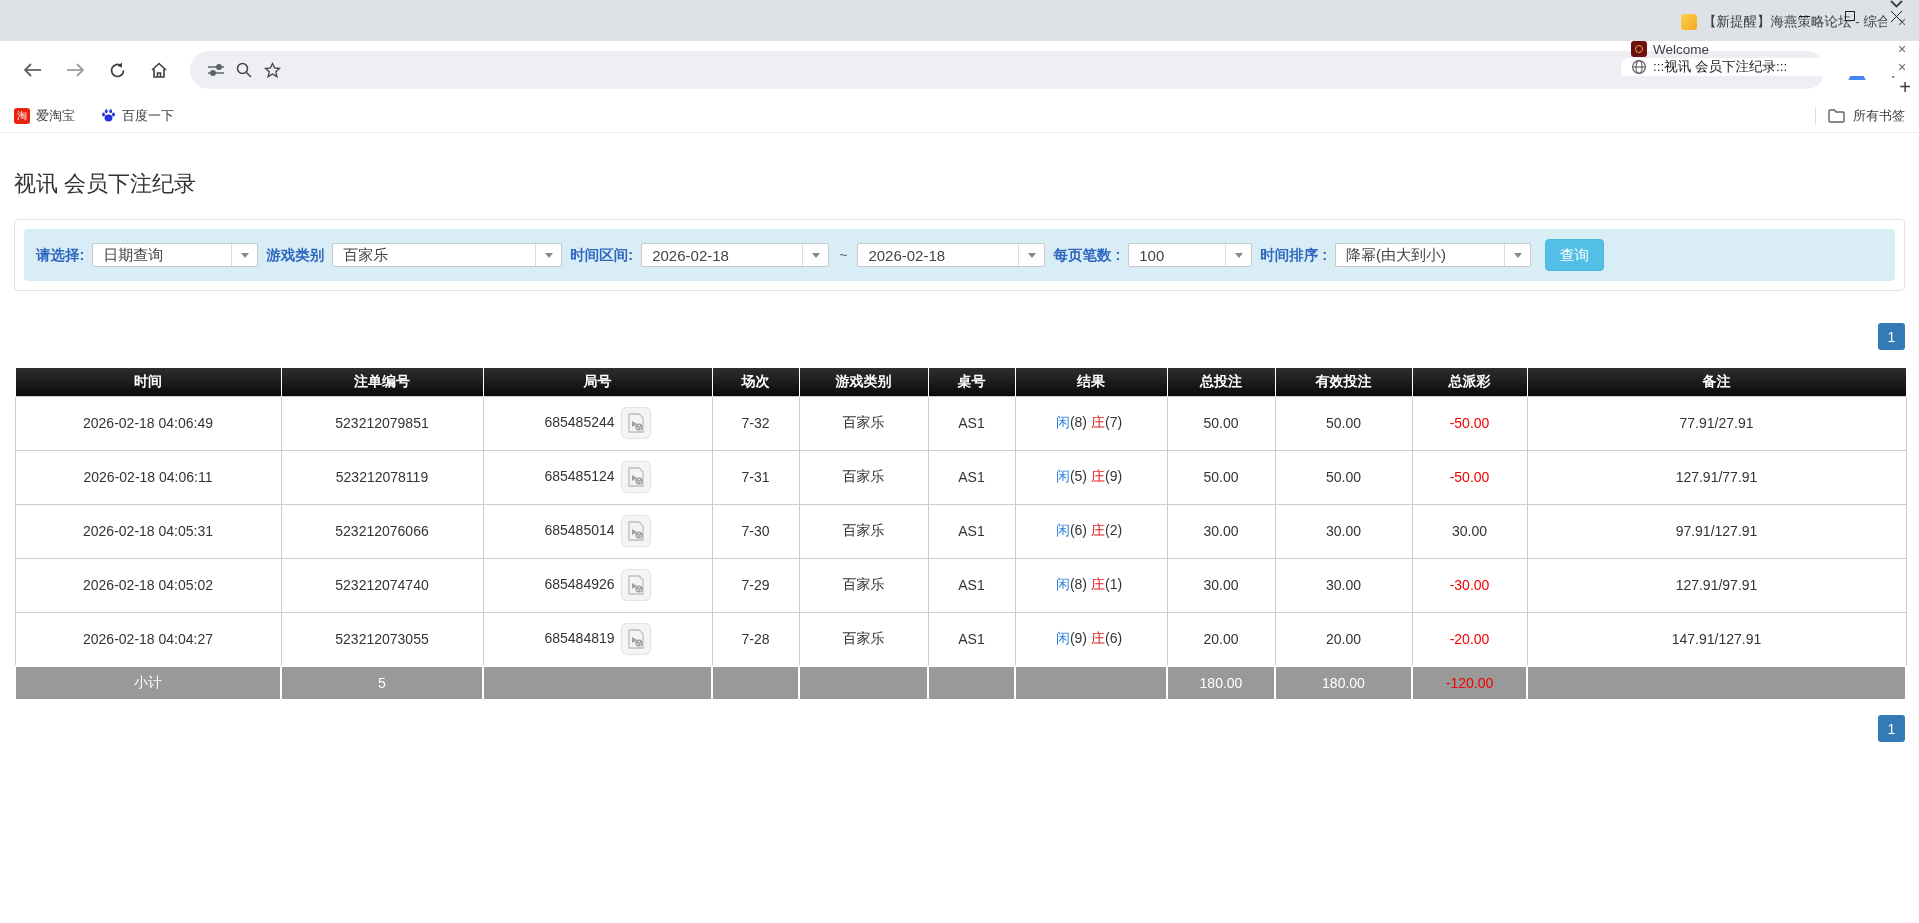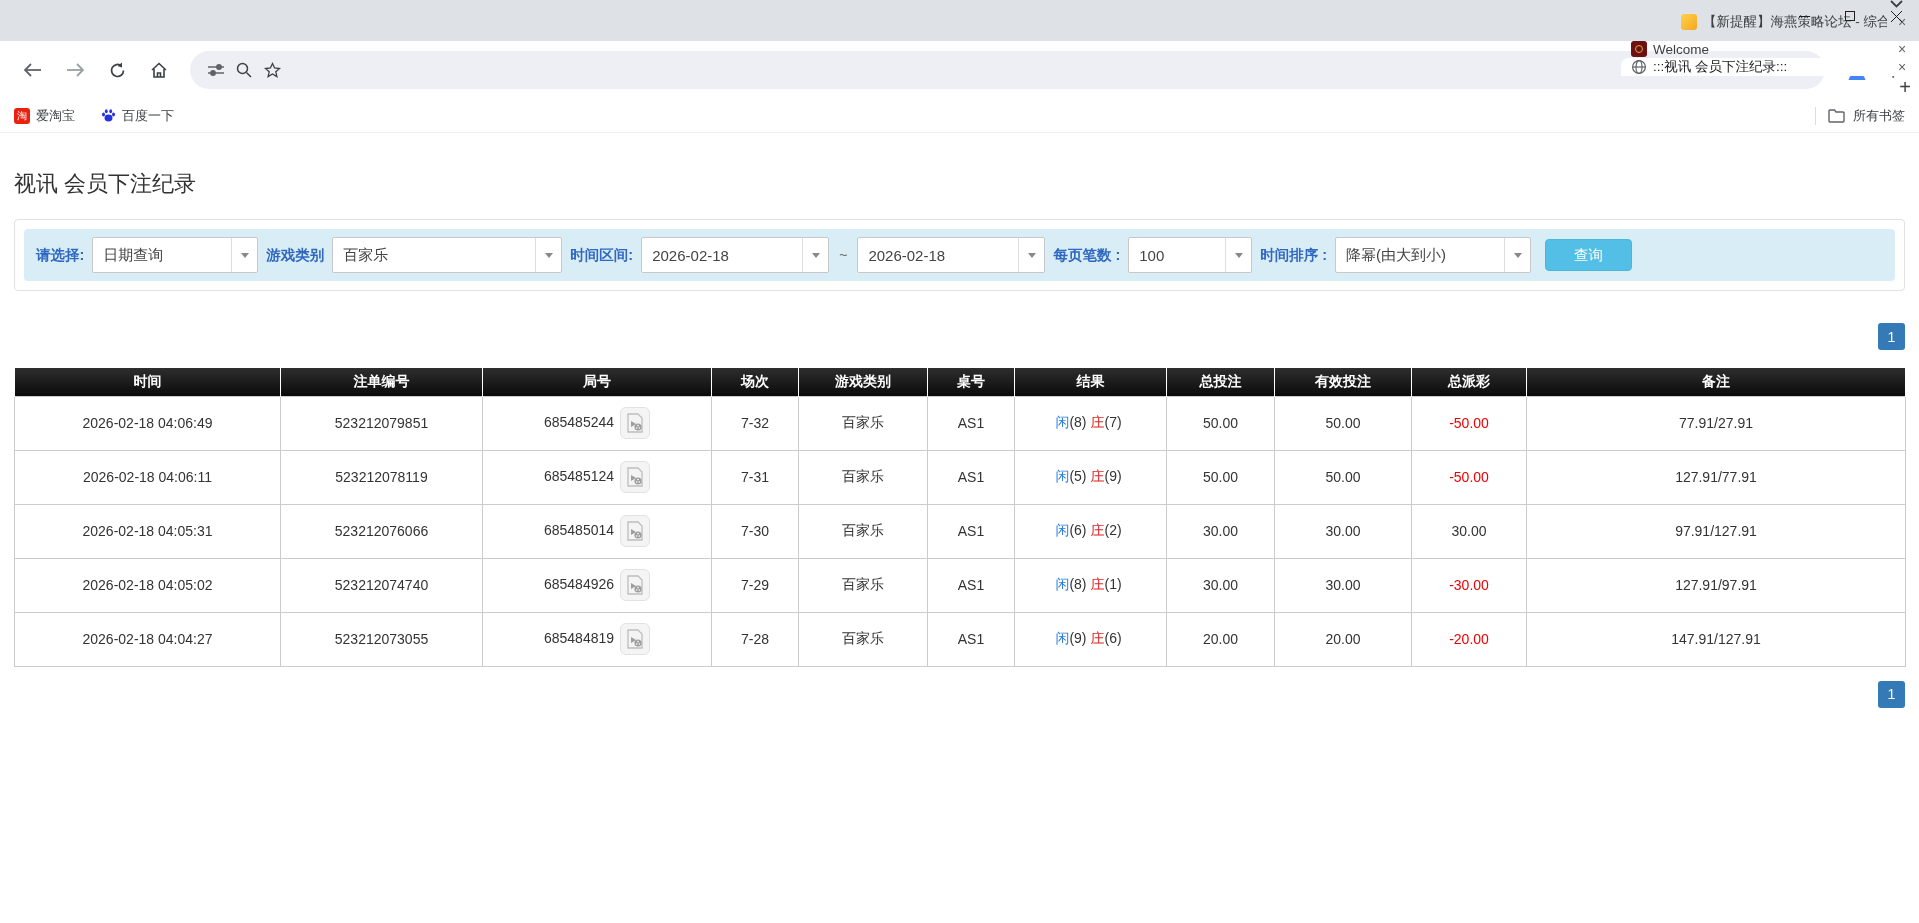--- a/index.html
+++ b/index.html
@@ -32,26 +32,26 @@
   .bm-item { display:flex; align-items:center; gap:6px; font-size:13px; color:#3c4043; margin-right:26px; cursor:pointer; }
   .bm-taobao { width:16px; height:16px; background:#e8220e; border-radius:3px; color:#fff; font-size:10px; display:flex; align-items:center; justify-content:center; }
   .bm-right { margin-left:auto; display:flex; align-items:center; gap:8px; }
   .bm-sep { width:1px; height:18px; background:#dadce0; margin-right:4px; }
   
   .content { padding:0 14px; }
   .page-title { font-size:22px; font-weight:400; color:#333; margin:36px 0 0 0; }
   .filter-wrap { margin-top:20px; border:1px solid #e2e2e2; border-radius:4px; padding:9px; }
   .filter-bar { background:#d9edf7; border-radius:4px; height:52px; display:flex; align-items:center; padding:0 12px; gap:8px; }
   .f-label { font-size:14.5px; font-weight:bold; color:#3068c0; white-space:nowrap; }
-  .f-select { height:36px; background:#fff; border:1px solid #c8c8c8; border-radius:2px; display:flex; align-items:center; cursor:pointer;gap:16px; }
+  .f-select { height:24px; background:#fff; border:1px solid #c8c8c8; border-radius:2px; display:flex; align-items:center; cursor:pointer;gap:16px; }
   .f-select .val { padding:0 10px; font-size:15px; color:#444; flex:1; white-space:nowrap; }
   .f-select .arrow-box { width:26px; height:100%; border-left:1px solid #ddd; display:flex; align-items:center; justify-content:center; }
   .caret { width:0; height:0; border-left:4px solid transparent; border-right:4px solid transparent; border-top:5px solid #888; }
   .tilde { color:#666; font-size:14px; padding:0 2px; }
-  .search-btn { height:32px; padding:0 28px; background:#53bee6; border:1px solid #46b8da; border-radius:4px; color:#fff; font-size:14.5px; display:flex; align-items:center; cursor:pointer; margin-left:6px; }
+  .search-btn { height:32px; padding:0 14px; background:#53bee6; border:1px solid #46b8da; border-radius:4px; color:#fff; font-size:14.5px; display:flex; align-items:center; cursor:pointer; margin-left:6px; }
   .status-bar { margin-top:14px; background:#dff0d8; border-radius:3px; height:40px; display:flex; align-items:center; padding:0 14px; }
   .status-left { color:#3c763d; font-size:14px; }
   .status-right { margin-left:auto; color:#f50000; font-size:13.5px; }
   .pager { display:flex; justify-content:flex-end; }
   .pager.top { margin-top:32px; }
   .pager.bottom { margin-top:14px; }
   .page-btn { min-width:27px; height:27px; background:#337ab7; border-radius:3px; color:#fff; font-size:14px; display:flex; align-items:center; justify-content:center; cursor:pointer; }
   table.bets { margin-top:18px; width:1891px; border-collapse:collapse; table-layout:fixed; }
   table.bets th { background:linear-gradient(#2e2e2e,#0a0a0a); color:#fff; font-size:14px; font-weight:bold; height:28px; border-right:1px solid #fff; border-left:1px solid #fff; }
   table.bets td { height:54px; text-align:center; font-size:14px; color:#333; border:1px solid #ccc; background:#fff; }
@@ -394,19 +394,32 @@
             </span></td>
         <td>7-28</td>
         <td>百家乐</td>
         <td>AS1</td>
         <td><span class="rp">闲</span><span class="rn">(9)</span><span class="bk">庄</span><span class="rn">(6)</span></td>
         <td class="blue">20.00</td>
         <td>20.00</td>
         <td class="auto-neg neg">-20.00</td>
         <td>147.91/127.91</td>
       </tr>
+      <tr class="gray">
+        <td>小计</td>
+        <td>5</td>
+        <td></td>
+        <td></td>
+        <td></td>
+        <td></td>
+        <td></td>
+        <td>180.00</td>
+        <td>180.00</td>
+        <td class="auto-neg neg">-120.00</td>
+        <td></td>
+      </tr>
     </tbody>
   </table>
 
   <div class="pager bottom">
     <div class="page-btn">1</div>
   </div>
 </div>
 
 </body></html>

